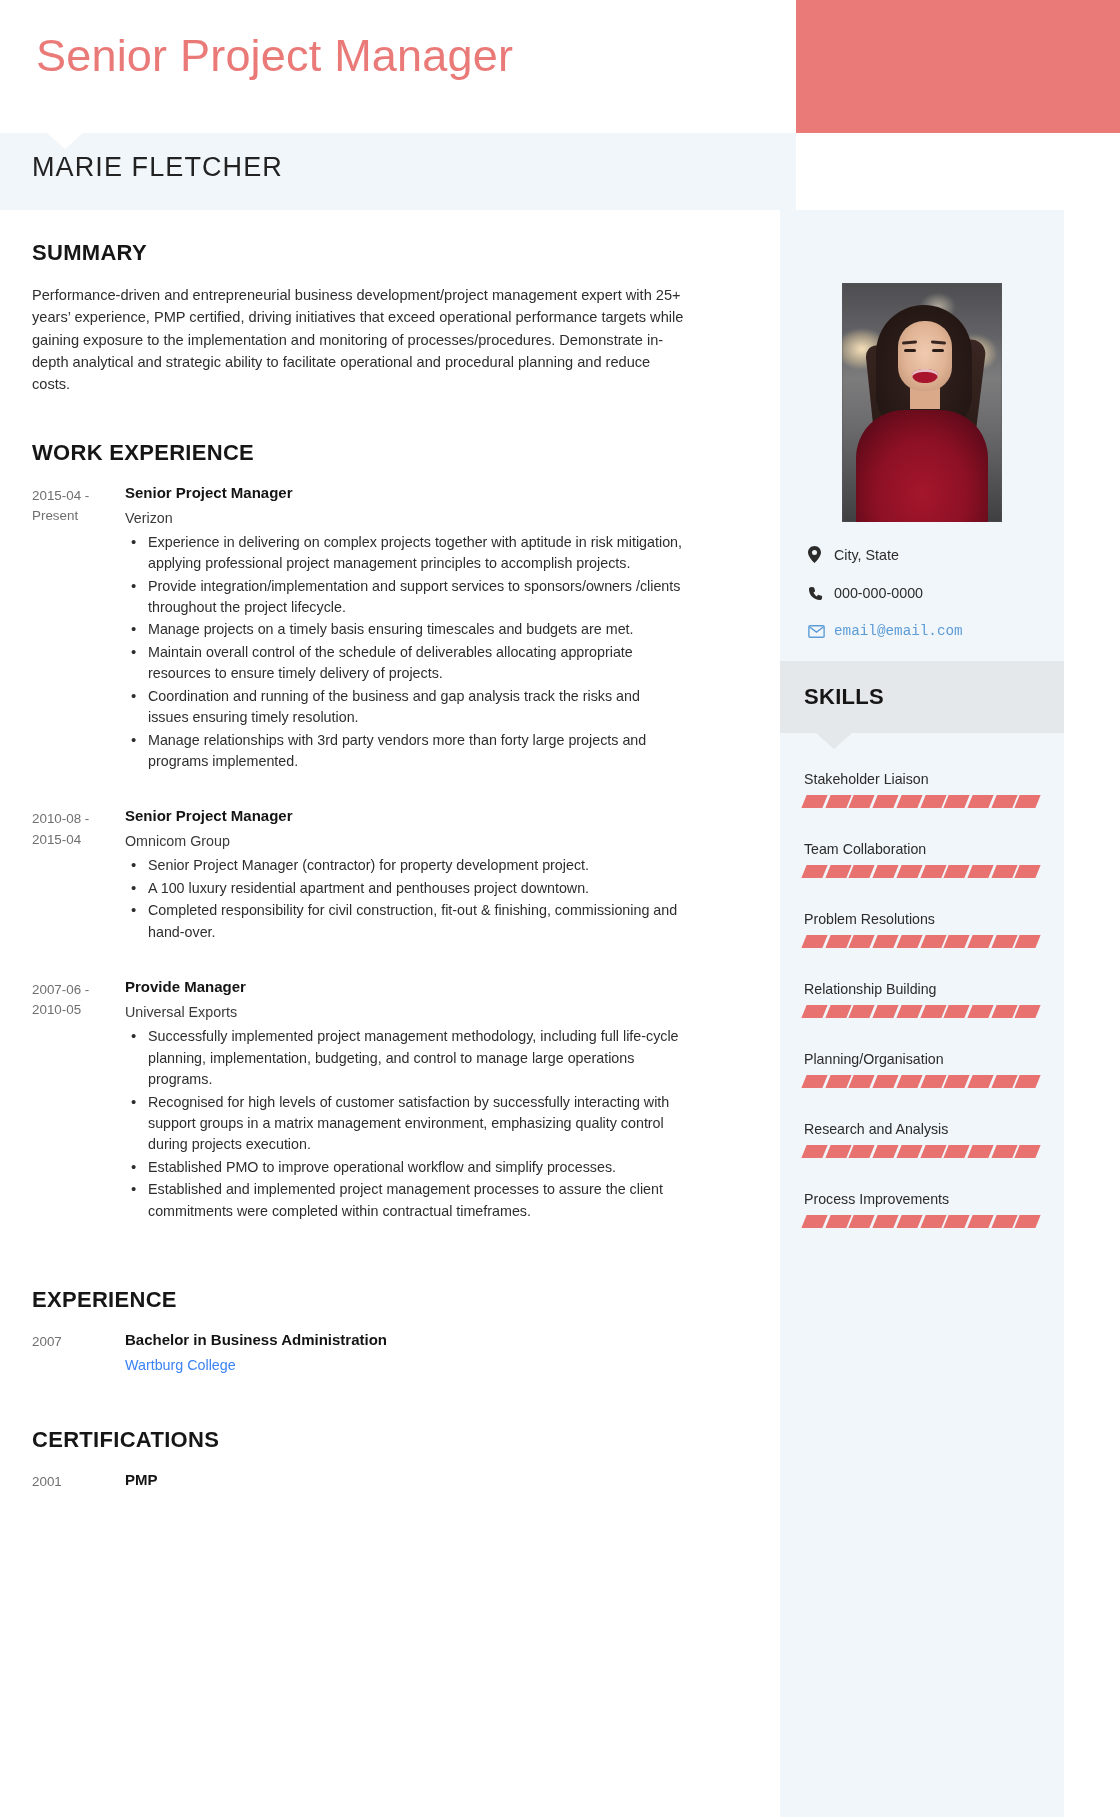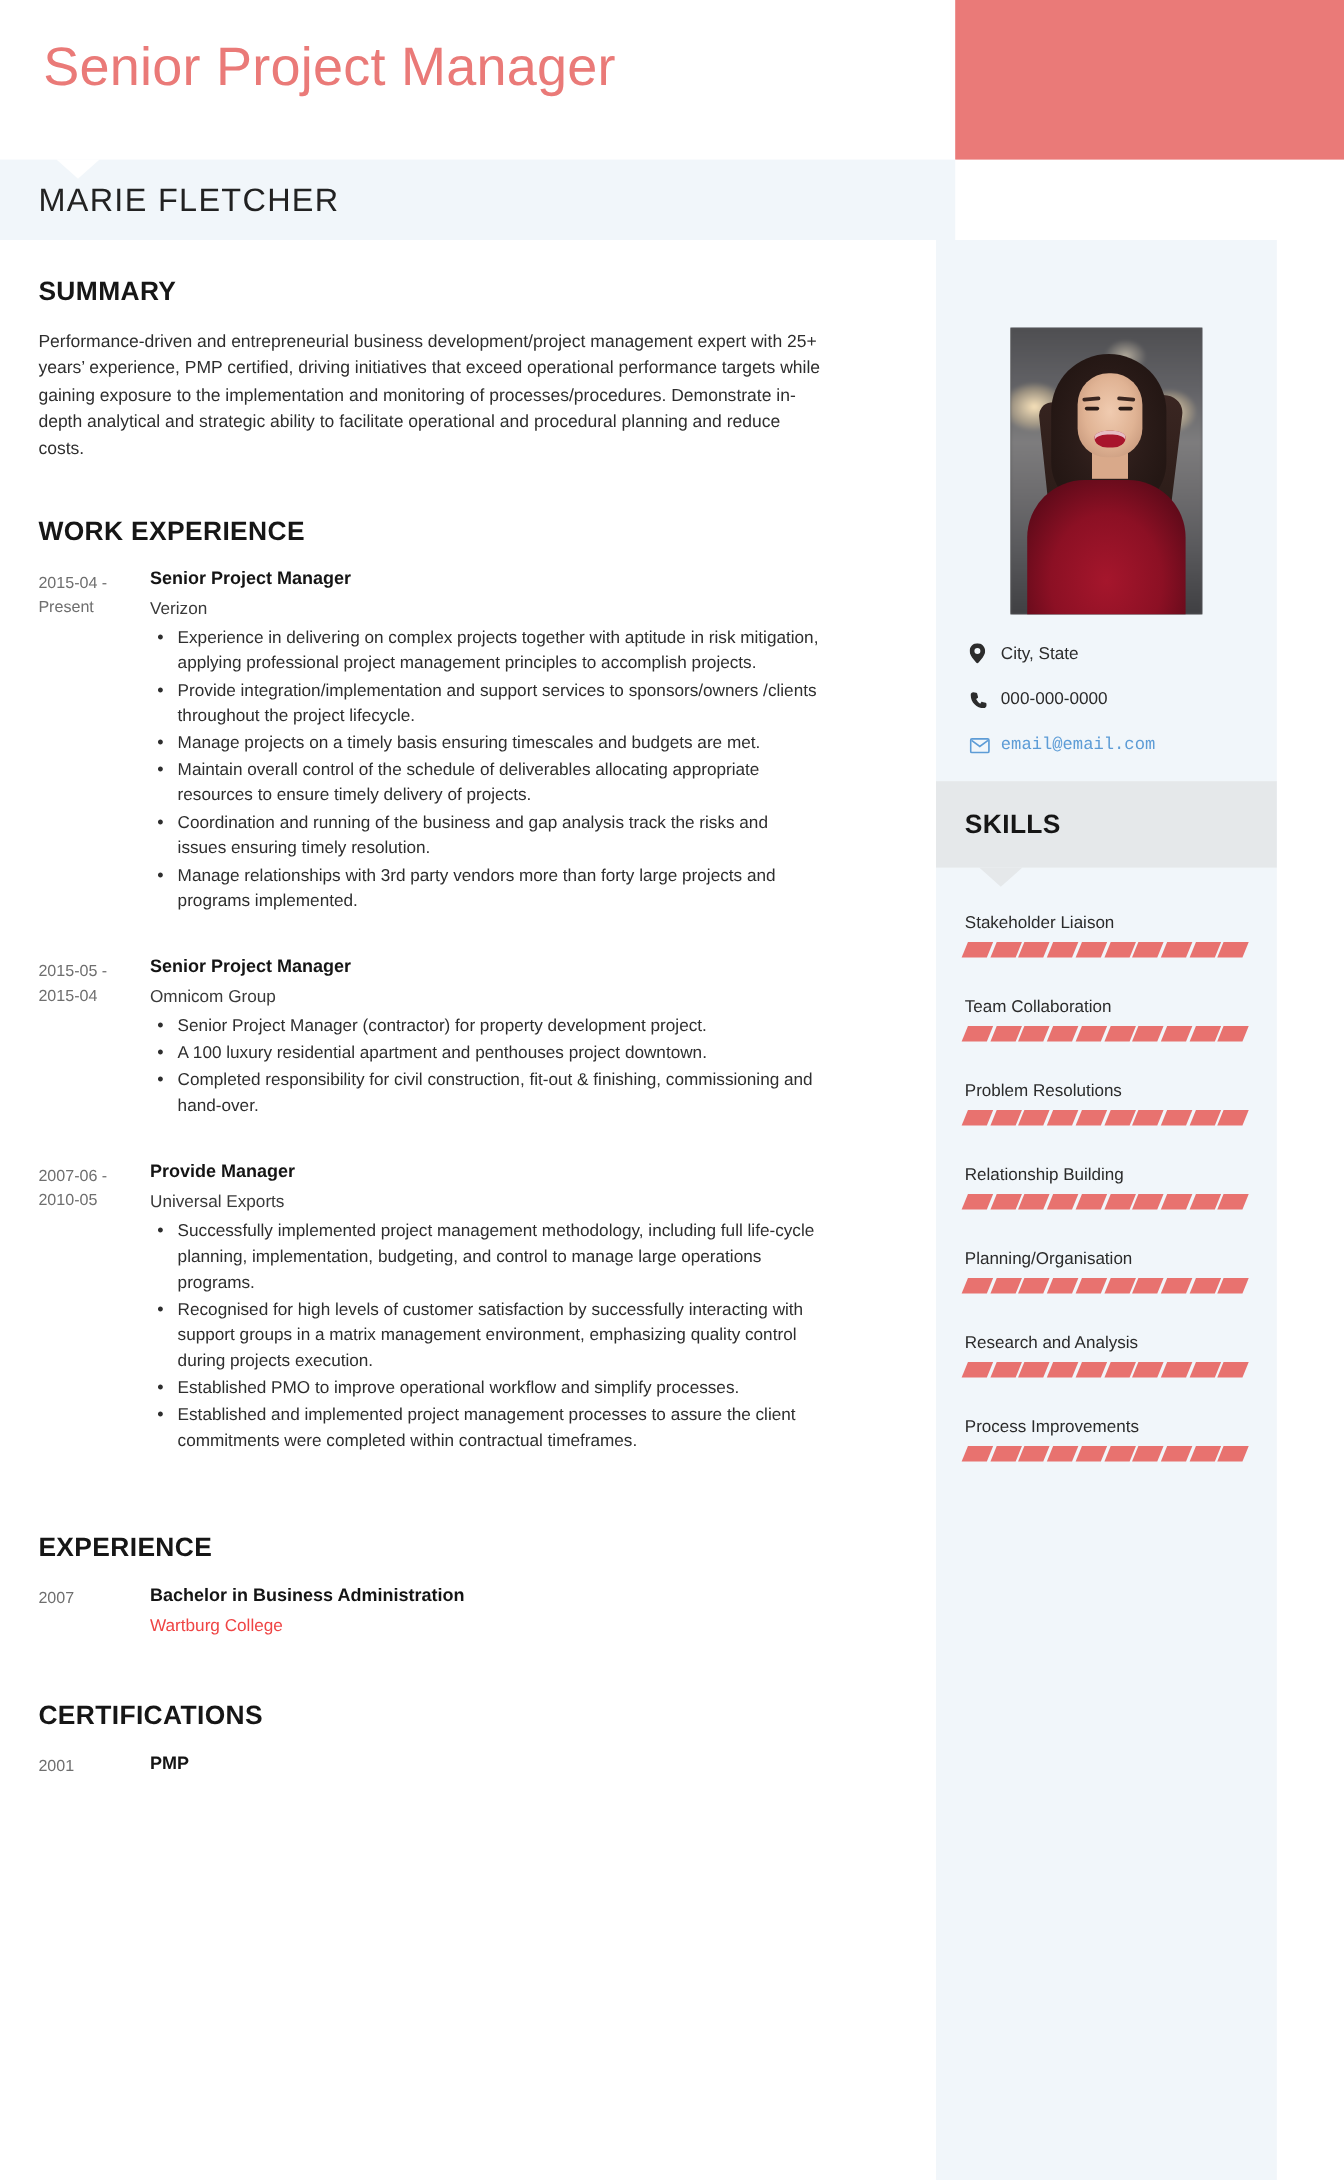--- a/index.html
+++ b/index.html
@@ -40,21 +40,21 @@
     right: 0;
     top: 0;
     width: 324px;
     height: 133px;
     background: #ea7a78;
   }
 
   
   .name-band {
     position: relative;
-    height: 67px;
+    height: 77px;
     background: #f1f6fa;
     width: 796px;
   }
   .name-band .notch {
     position: absolute;
     left: 47px;
     top: 0;
     width: 0; height: 0;
     border-left: 18px solid transparent;
     border-right: 18px solid transparent;
@@ -152,21 +152,21 @@
   }
 
   .edu-entry { display: flex; margin-bottom: 10px; }
   .edu-entry .dates {
     width: 93px; flex: 0 0 93px;
     font-size: 13.4px; color: #6f6f6f; padding-top: 3px;
   }
   .edu-entry .deg {
     font-size: 15px; font-weight: 700; color: #141414; margin-bottom: 9px;
   }
-  .edu-entry .school { font-size: 14.3px; color: #ef4444; }
+  .edu-entry .school { font-size: 14.3px; color: #3b82f6; }
 
   
   .photo-wrap {
     margin: 73px auto 0 auto;
     width: 160px;
     height: 239px;
     position: relative;
     overflow: hidden;
     background: #5a5a5c;
   }
@@ -337,21 +337,21 @@
                 <li>Provide integration/implementation and support services to sponsors/owners /clients throughout the project lifecycle.</li>
                 <li>Manage projects on a timely basis ensuring timescales and budgets are met.</li>
                 <li>Maintain overall control of the schedule of deliverables allocating appropriate resources to ensure timely delivery of projects.</li>
                 <li>Coordination and running of the business and gap analysis track the risks and issues ensuring timely resolution.</li>
                 <li>Manage relationships with 3rd party vendors more than forty large projects and programs implemented.</li>
               </ul>
             </div>
           </div>
           <div class="entry">
             <div class="dates">
-              <div>2015-05 -</div>
+              <div>2010-08 -</div>
               <div>2015-04</div>
             </div>
             <div class="details">
               <div class="role">Senior Project Manager</div>
               <div class="company">Omnicom Group</div>
               <ul>
                 <li>Senior Project Manager (contractor) for property development project.</li>
                 <li>A 100 luxury residential apartment and penthouses project downtown.</li>
                 <li>Completed responsibility for civil construction, fit-out &amp; finishing, commissioning and hand-over.</li>
               </ul>

